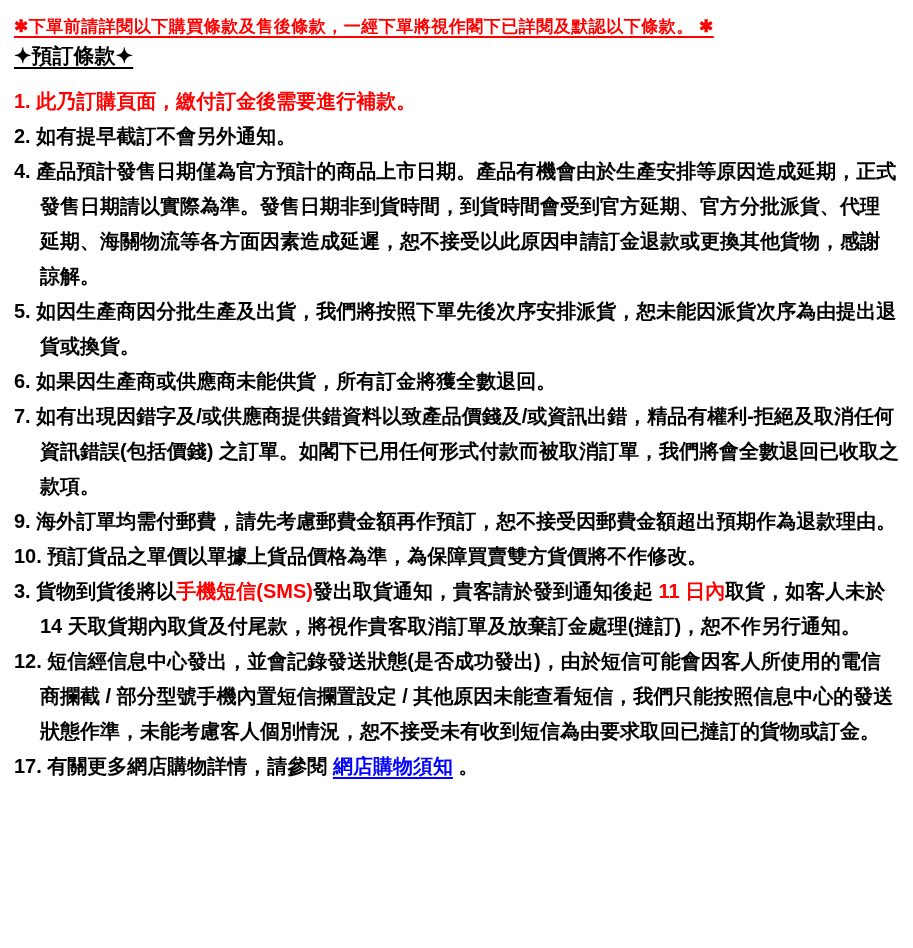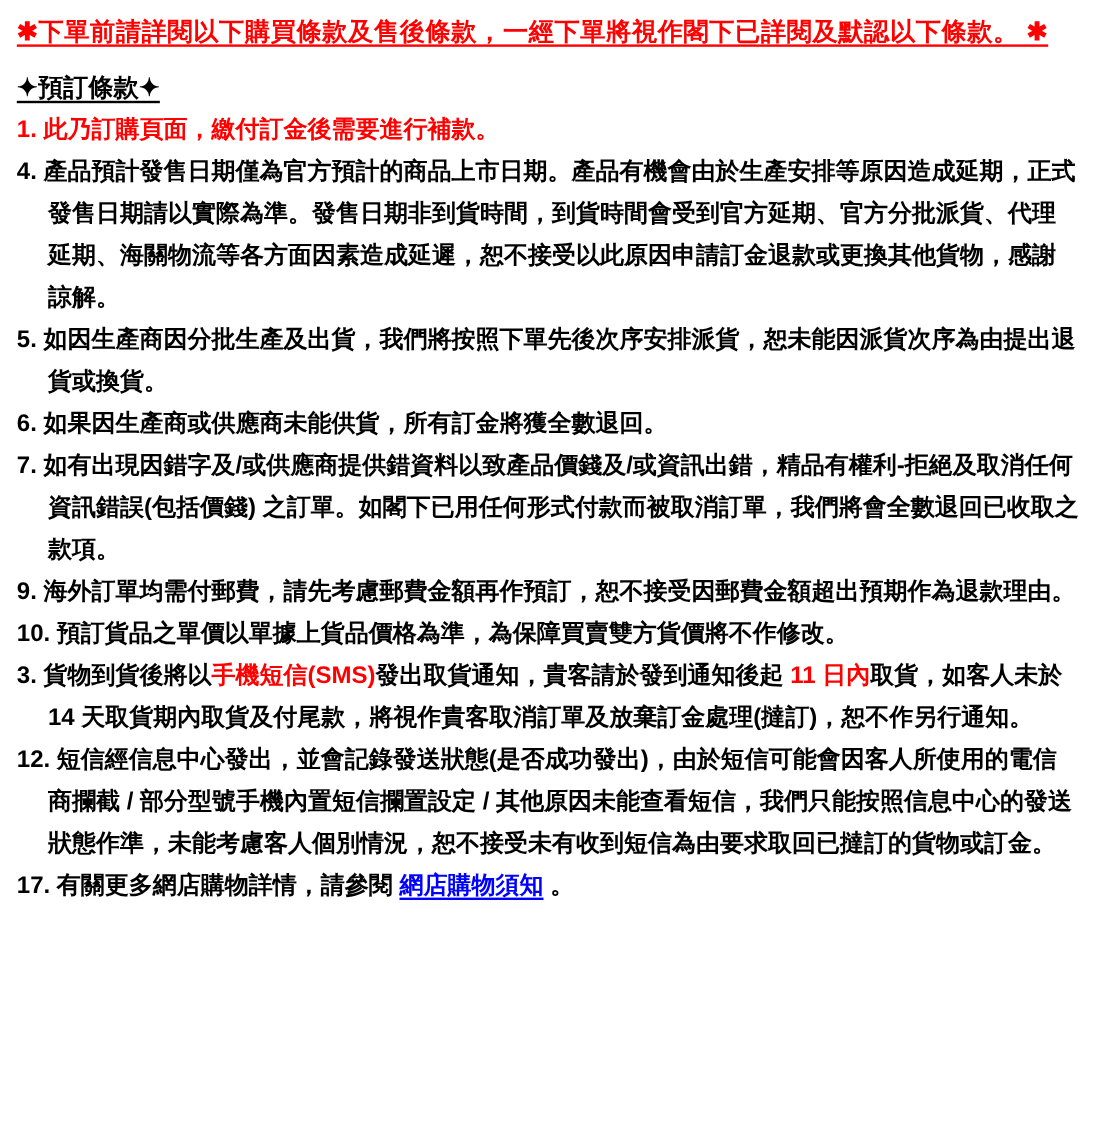--- a/index.html
+++ b/index.html
@@ -14,43 +14,42 @@
     font-family: "Liberation Sans", sans-serif;
     font-weight: 700;
     color: #000000;
   }
   .doc {
     padding: 12px 14px 0 14px;
     box-sizing: border-box;
   }
   .title {
     color: #ff0000;
-    font-size: 21px;
+    font-size: 17px;
     line-height: 30px;
     text-decoration: underline;
     text-decoration-thickness: 2px;
     text-underline-offset: 4px;
     letter-spacing: 0.5px;
     white-space: nowrap;
   }
   .heading-row {
-    margin-top: 18px;
   }
   .heading {
     display: inline-block;
     color: #000000;
     font-size: 21px;
     line-height: 28px;
     text-decoration: underline;
     text-decoration-thickness: 2px;
     text-underline-offset: 4px;
   }
   ol.terms {
     list-style: none;
-    margin: 3px 0 0 0;
+    margin: 14px 0 0 0;
     padding: 0;
     font-size: 20px;
     line-height: 35px;
   }
   li.term {
     padding-left: 26px;
     text-indent: -26px;
     margin: 0;
   }
   li.term .num {
@@ -76,20 +75,21 @@
 
 <div class="doc">
   <div class="title">✱下單前請詳閱以下購買條款及售後條款，一經下單將視作閣下已詳閱及默認以下條款。 ✱</div>
 
   <div class="heading-row">
     <span class="heading">✦預訂條款✦</span>
   </div>
 
   <ol class="terms" id="terms-list">
       <li class="term" style="color: rgb(255, 0, 0);"><span class="num">1. </span><span>此乃訂購頁面，繳付訂金後需要進行補款。</span></li>
+      <li class="term"><span class="num">2. </span><span>如有提早截訂不會另外通知。</span></li>
       <li class="term"><span class="num">4. </span><span>產品預計發售日期僅為官方預計的商品上市日期。產品有機會由於生產安排等原因造成延期，正式發售日期請以實際為準。發售日期非到貨時間，到貨時間會受到官方延期、官方分批派貨、代理延期、海關物流等各方面因素造成延遲，恕不接受以此原因申請訂金退款或更換其他貨物，感謝諒解。</span></li>
       <li class="term"><span class="num">5. </span><span>如因生產商因分批生產及出貨，我們將按照下單先後次序安排派貨，恕未能因派貨次序為由提出退貨或換貨。</span></li>
       <li class="term"><span class="num">6. </span><span>如果因生產商或供應商未能供貨，所有訂金將獲全數退回。</span></li>
       <li class="term"><span class="num">7. </span><span>如有出現因錯字及/或供應商提供錯資料以致產品價錢及/或資訊出錯，精品有權利-拒絕及取消任何資訊錯誤(包括價錢) 之訂單。如閣下已用任何形式付款而被取消訂單，我們將會全數退回已收取之款項。</span></li>
       <li class="term"><span class="num">9. </span><span>海外訂單均需付郵費，請先考慮郵費金額再作預訂，恕不接受因郵費金額超出預期作為退款理由。</span></li>
       <li class="term"><span class="num">10. </span><span>預訂貨品之單價以單據上貨品價格為準，為保障買賣雙方貨價將不作修改。</span></li>
       <li class="term"><span class="num">3. </span><span>貨物到貨後將以</span><span class="seg-red-underline">手機短信(SMS)</span><span>發出取貨通知，貴客請於發到通知後起 </span><span class="seg-red-underline">11 日內</span><span>取貨，如客人未於 14 天取貨期內取貨及付尾款，將視作貴客取消訂單及放棄訂金處理(撻訂)，恕不作另行通知。</span></li>
       <li class="term"><span class="num">12. </span><span>短信經信息中心發出，並會記錄發送狀態(是否成功發出)，由於短信可能會因客人所使用的電信商攔截 / 部分型號手機內置短信攔置設定 / 其他原因未能查看短信，我們只能按照信息中心的發送狀態作準，未能考慮客人個別情況，恕不接受未有收到短信為由要求取回已撻訂的貨物或訂金。</span></li>
       <li class="term"><span class="num">17. </span><span>有關更多網店購物詳情，請參閱 </span><a class="seg-link" href="#">網店購物須知</a><span> 。</span></li>
     </ol>

